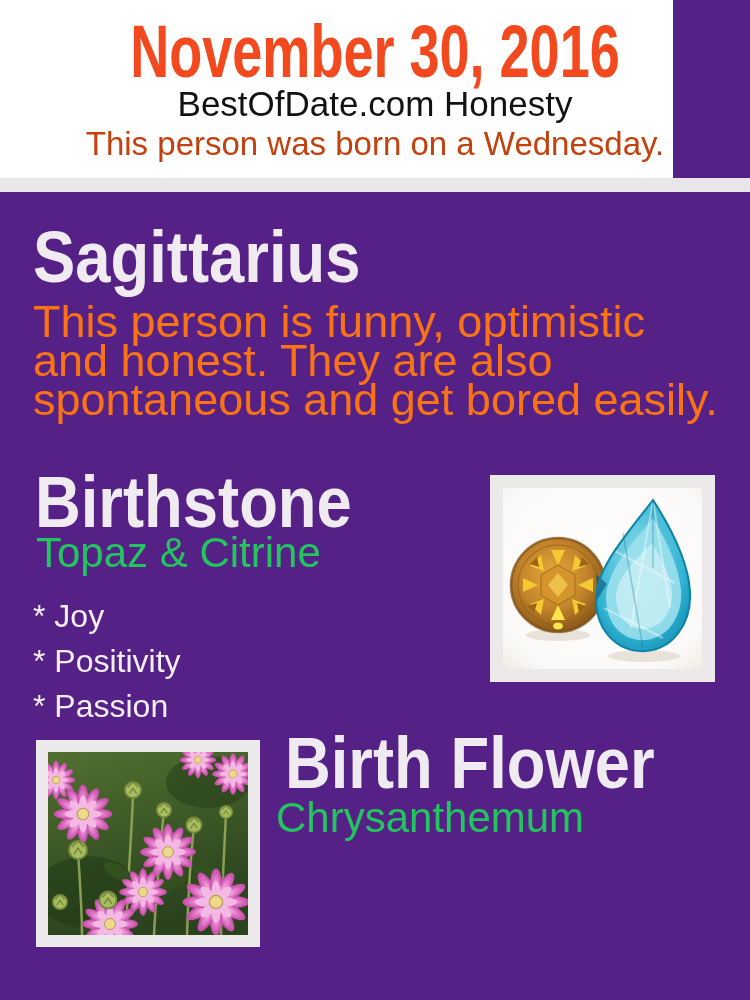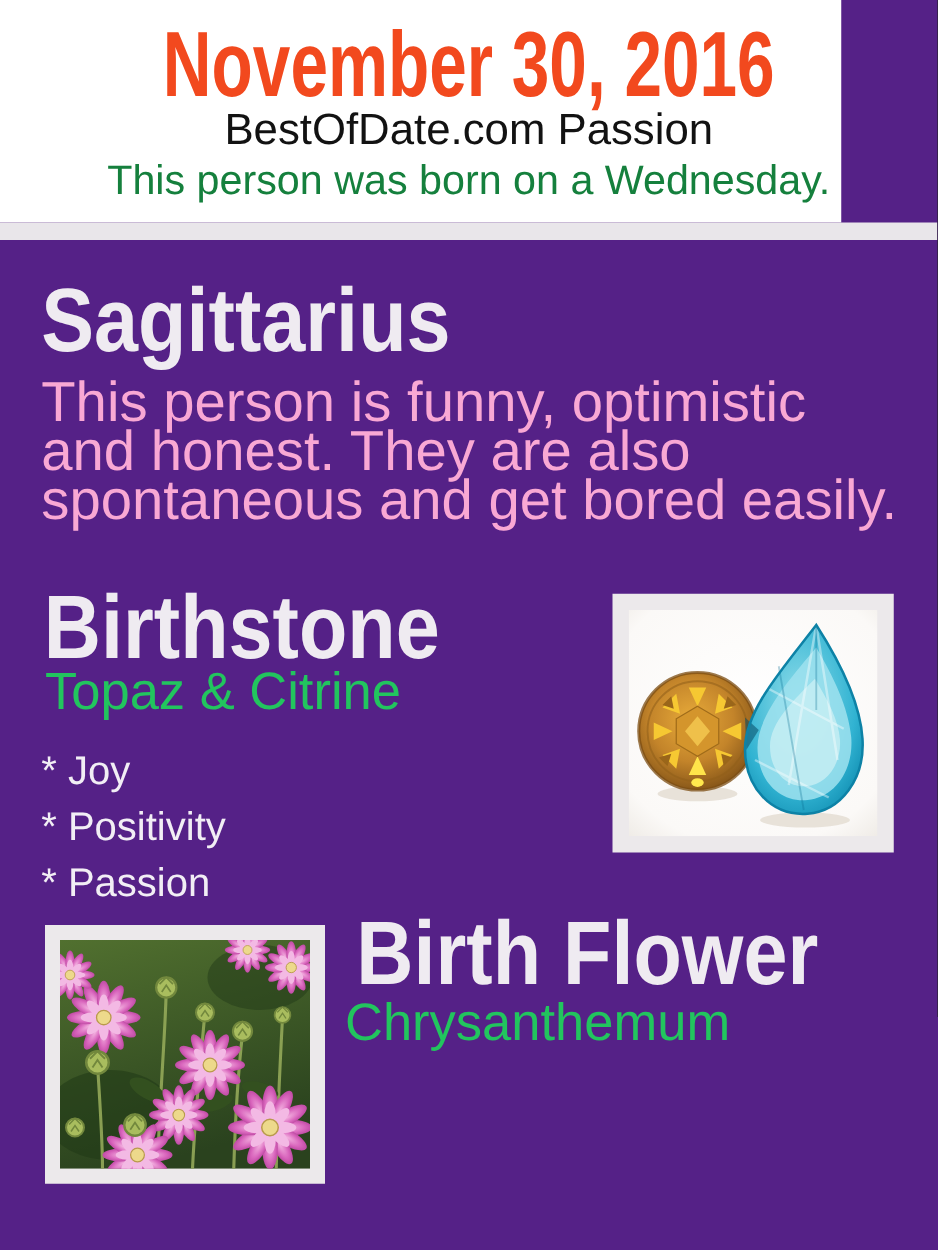--- a/index.html
+++ b/index.html
@@ -15,36 +15,36 @@
     position:absolute;top:13px;left:0;width:750px;text-align:center;
     font-size:74px;line-height:78px;font-weight:700;color:#F2491E;
     transform:scaleX(.73);transform-origin:50% 50%;white-space:nowrap;
   }
   .site{
     position:absolute;top:84px;left:0;width:750px;text-align:center;
     font-size:35px;line-height:40px;color:#121212;white-space:nowrap;
   }
   .weekday{
     position:absolute;top:125px;left:0;width:750px;text-align:center;
-    font-size:33px;line-height:38px;color:#15803d;white-space:nowrap;
+    font-size:33px;line-height:38px;color:#c2410c;white-space:nowrap;
   }
   .strip{position:absolute;top:178px;left:0;width:750px;height:14px;background:#E9E6EA;}
 
   
   .big-heading{
     position:absolute;font-size:72px;line-height:72px;font-weight:700;
     color:#EFEBF1;transform:scaleX(.88);transform-origin:0 50%;white-space:nowrap;
   }
   .sign{left:33px;top:221px;}
   .bs-heading{left:35px;top:466px;}
   .bf-heading{left:285px;top:727px;}
 
   .desc{
     position:absolute;left:33px;top:302px;
-    font-size:45px;line-height:39px;color:#f9a8d4;white-space:nowrap;
+    font-size:45px;line-height:39px;color:#f97316;white-space:nowrap;
   }
   .desc span{display:block;}
 
   .sub-name{
     position:absolute;font-size:42px;line-height:48px;color:#22c55e;white-space:nowrap;
   }
   .bs-name{left:36px;top:529px;}
   .bf-name{left:276px;top:794px;}
 
   .traits{position:absolute;font-size:32px;line-height:45px;color:#F2EEF5;}
@@ -60,21 +60,21 @@
   .flower-inner{position:absolute;left:12px;top:12px;width:200px;height:183px;}
   .figure svg{display:block;}
 </style>
 </head>
 <body>
 
 <div class="page">
 
   <div class="header">
     <div class="date">November 30, 2016</div>
-    <div class="site">BestOfDate.com Passion</div>
+    <div class="site">BestOfDate.com Honesty</div>
     <div class="weekday">This person was born on a Wednesday.</div>
   </div>
   <div class="strip"></div>
 
   <div class="big-heading sign">Sagittarius</div>
   <div class="desc">
     <span>This person is funny, optimistic</span>
     <span>and honest. They are also</span>
     <span>spontaneous and get bored easily.</span>
   </div>

